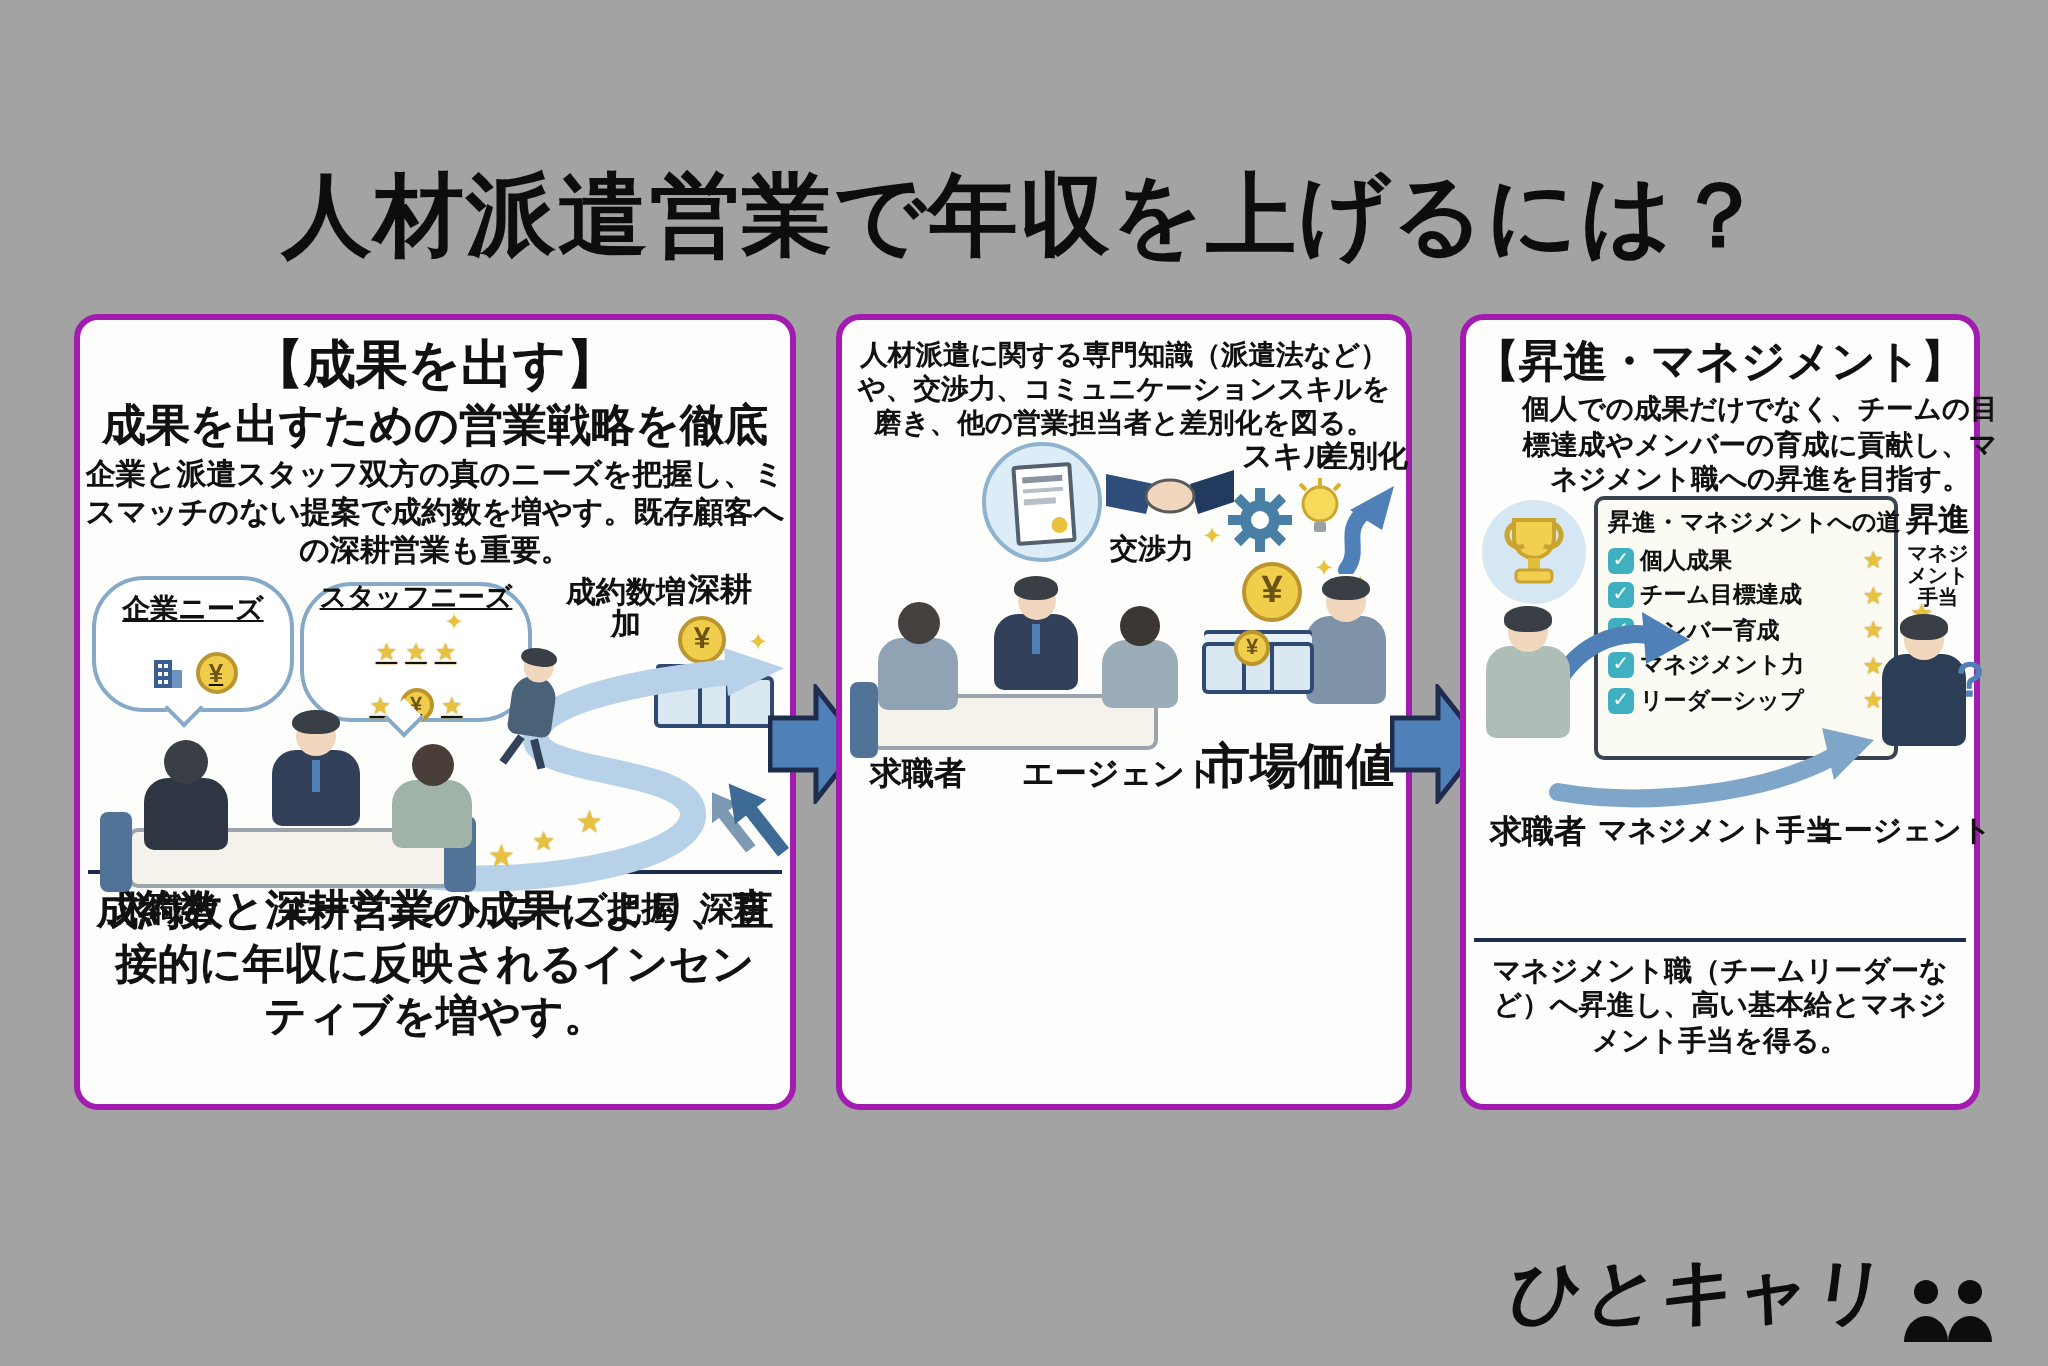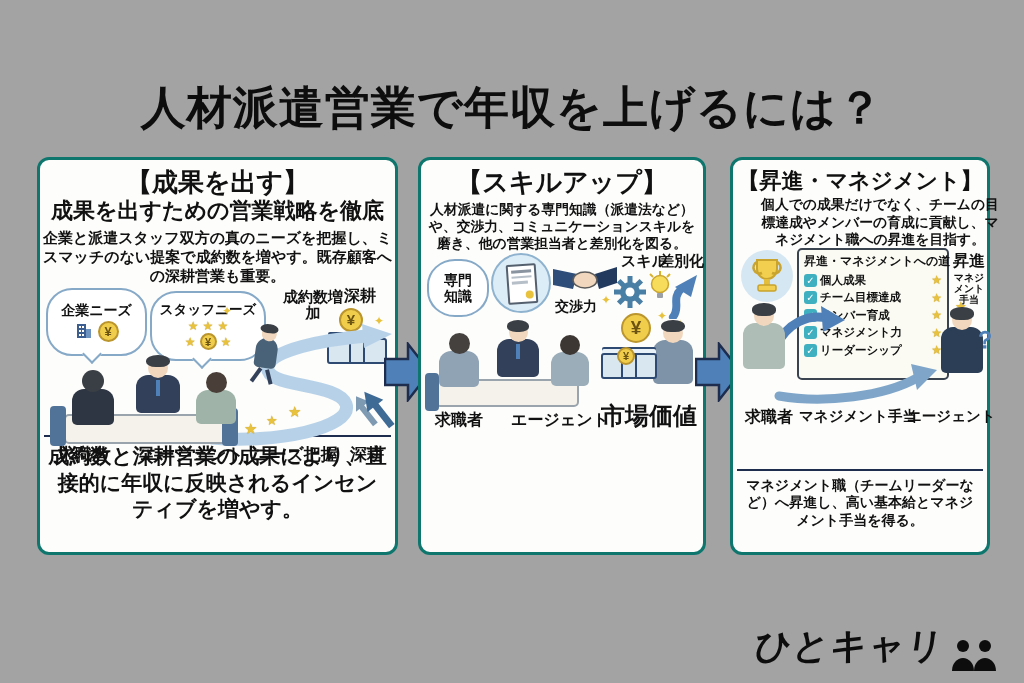--- a/index.html
+++ b/index.html
@@ -1,49 +1,49 @@
 <!DOCTYPE html>
 <html><head>
 <meta charset="utf-8">
 <style>
   html,body{margin:0;padding:0;}
   body{font-family:"Liberation Sans","DejaVu Sans",sans-serif;background:#9fb6c6;}
   .canvas{position:relative;width:1024px;height:683px;background:#a3a3a3;overflow:hidden;margin:0 auto;}
   .title{position:absolute;left:0;top:78px;width:100%;text-align:center;font-size:45px;
          font-weight:900;color:#0d0d0d;letter-spacing:1px;margin:0;}
   
-  .panel{position:absolute;top:157px;height:398px;background:#fdfdfb;border:3px solid #0f766e;
+  .panel{position:absolute;top:157px;height:398px;background:#fdfdfb;border:3px solid #a21caf;
          border-radius:12px;box-sizing:border-box;display:flex;flex-direction:column;
          align-items:center;padding:6px 4px 0 4px;color:#111;}
   .p1{left:37px;width:361px;}
   .p2{left:418px;width:288px;}
   .p3{left:730px;width:260px;}
   .panel h2{margin:2px 0 0 0;font-size:26px;font-weight:900;text-align:center;line-height:1.15;}
   .p3 h2{font-size:22px;}
-  .panel h3{margin:2px 0 0 0;font-weight:900;text-align:center;line-height:1.2;font-family:Liberation Mono, monospace;}
+  .panel h3{margin:2px 0 0 0;font-weight:900;text-align:center;line-height:1.2;}
   .p1 h3{font-size:22px;}
   .p2 h3{font-size:20px;width:270px;}
   .p3 h3{font-size:18.5px;width:248px;}
   .panel .body{margin:3px 0 0 0;font-weight:800;text-align:center;line-height:1.25;}
   .p1 .body{font-size:15px;width:350px;}
   .p2 .body{font-size:13.8px;width:278px;}
   .p3 .body{font-size:13.8px;width:248px;margin-left:40px;}
   .illust{position:relative;width:100%;flex:1 1 auto;}
   .footer{width:100%;box-sizing:border-box;margin-top:auto;border-top:2.5px solid #1e2c4e;
           padding:6px 4px 9px 4px;font-weight:900;text-align:center;line-height:1.25;}
   .p1 .footer{font-size:21px;}
   .p2 .footer{font-size:14.5px;}
   .p3 .footer{font-size:14px;}
   
   .lbl{position:absolute;font-weight:900;color:#111;line-height:1.1;text-align:center;white-space:nowrap;}
   .wrap{white-space:normal;}
   
   .bubble{position:absolute;background:#fff;border:2px solid #86a9c8;border-radius:26px;
-          display:flex;flex-direction:column;align-items:center;justify-content:center;gap:1px;
-          font-weight:900;}
+          display:flex;flex-direction:column;align-items:center;justify-content:center;gap:12px;
+          font-weight:900;text-decoration:underline;}
   .bubble .tail{position:absolute;bottom:-7px;left:38%;width:12px;height:12px;background:#fff;
           border-right:2px solid #86a9c8;border-bottom:2px solid #86a9c8;transform:rotate(45deg);}
   
   .coin{display:inline-flex;align-items:center;justify-content:center;border-radius:50%;
         background:#f0cd4b;border:2px solid #bb952d;color:#6b5313;font-weight:900;box-sizing:border-box;}
   .star{color:#e8c23d;text-shadow:0 0 1px #b58d1c;line-height:1;}
   .sparkle{position:absolute;color:#e8c23d;font-size:12px;}
   
   .money{position:absolute;background:#d9e7f1;border:2px solid #2f4a72;border-radius:3px;
          box-shadow:0 -5px 0 -1px #e8f1f7,0 -7px 0 -1px #2f4a72;}
@@ -192,28 +192,24 @@
     </div>
 
     <p class="footer">成約数と深耕営業の成果により、直接的に年収に反映されるインセンティブを増やす。</p>
   </section>
 
   <svg class="flow-arrow" style="left:384px;" width="48" height="60" viewBox="0 0 48 60">
     <polygon points="1,17 24,17 24,2 46,30 24,58 24,43 1,43" fill="#4f81b8" stroke="#1e2c4e" stroke-width="2.5"></polygon>
   </svg>
 
   <section class="panel p2">
-    <h2>【スキルアップ】</h2>
     <p class="body">人材派遣に関する専門知識（派遣法など）や、交渉力、コミュニケーションスキルを磨き、他の営業担当者と差別化を図る。</p>
 
     <div class="illust">
 
-      <div class="bubble" style="left:2px;top:6px;width:58px;height:54px;font-size:14px;border-radius:45%;">
-        <span class="wrap" style="width:32px;text-align:center;line-height:1.15;">専門知識</span>
-      </div>
 
       <div style="position:absolute;left:66px;top:0;width:56px;height:56px;border-radius:50%;background:#ddedf8;border:2px solid #8fb3cf;">
         <div style="position:absolute;left:14px;top:9px;width:26px;height:36px;background:#fff;border:2px solid #55606e;border-radius:2px;transform:rotate(-4deg);">
           <div style="margin:4px 3px 0 3px;height:2.5px;background:#8a93a0;"></div>
           <div style="margin:3px 3px 0 3px;height:2.5px;background:#b6bec8;"></div>
           <div style="margin:3px 7px 0 3px;height:2.5px;background:#b6bec8;"></div>
           <div style="position:absolute;right:2px;bottom:3px;width:8px;height:8px;border-radius:50%;background:#e8c23d;"></div>
         </div>
       </div>
 

